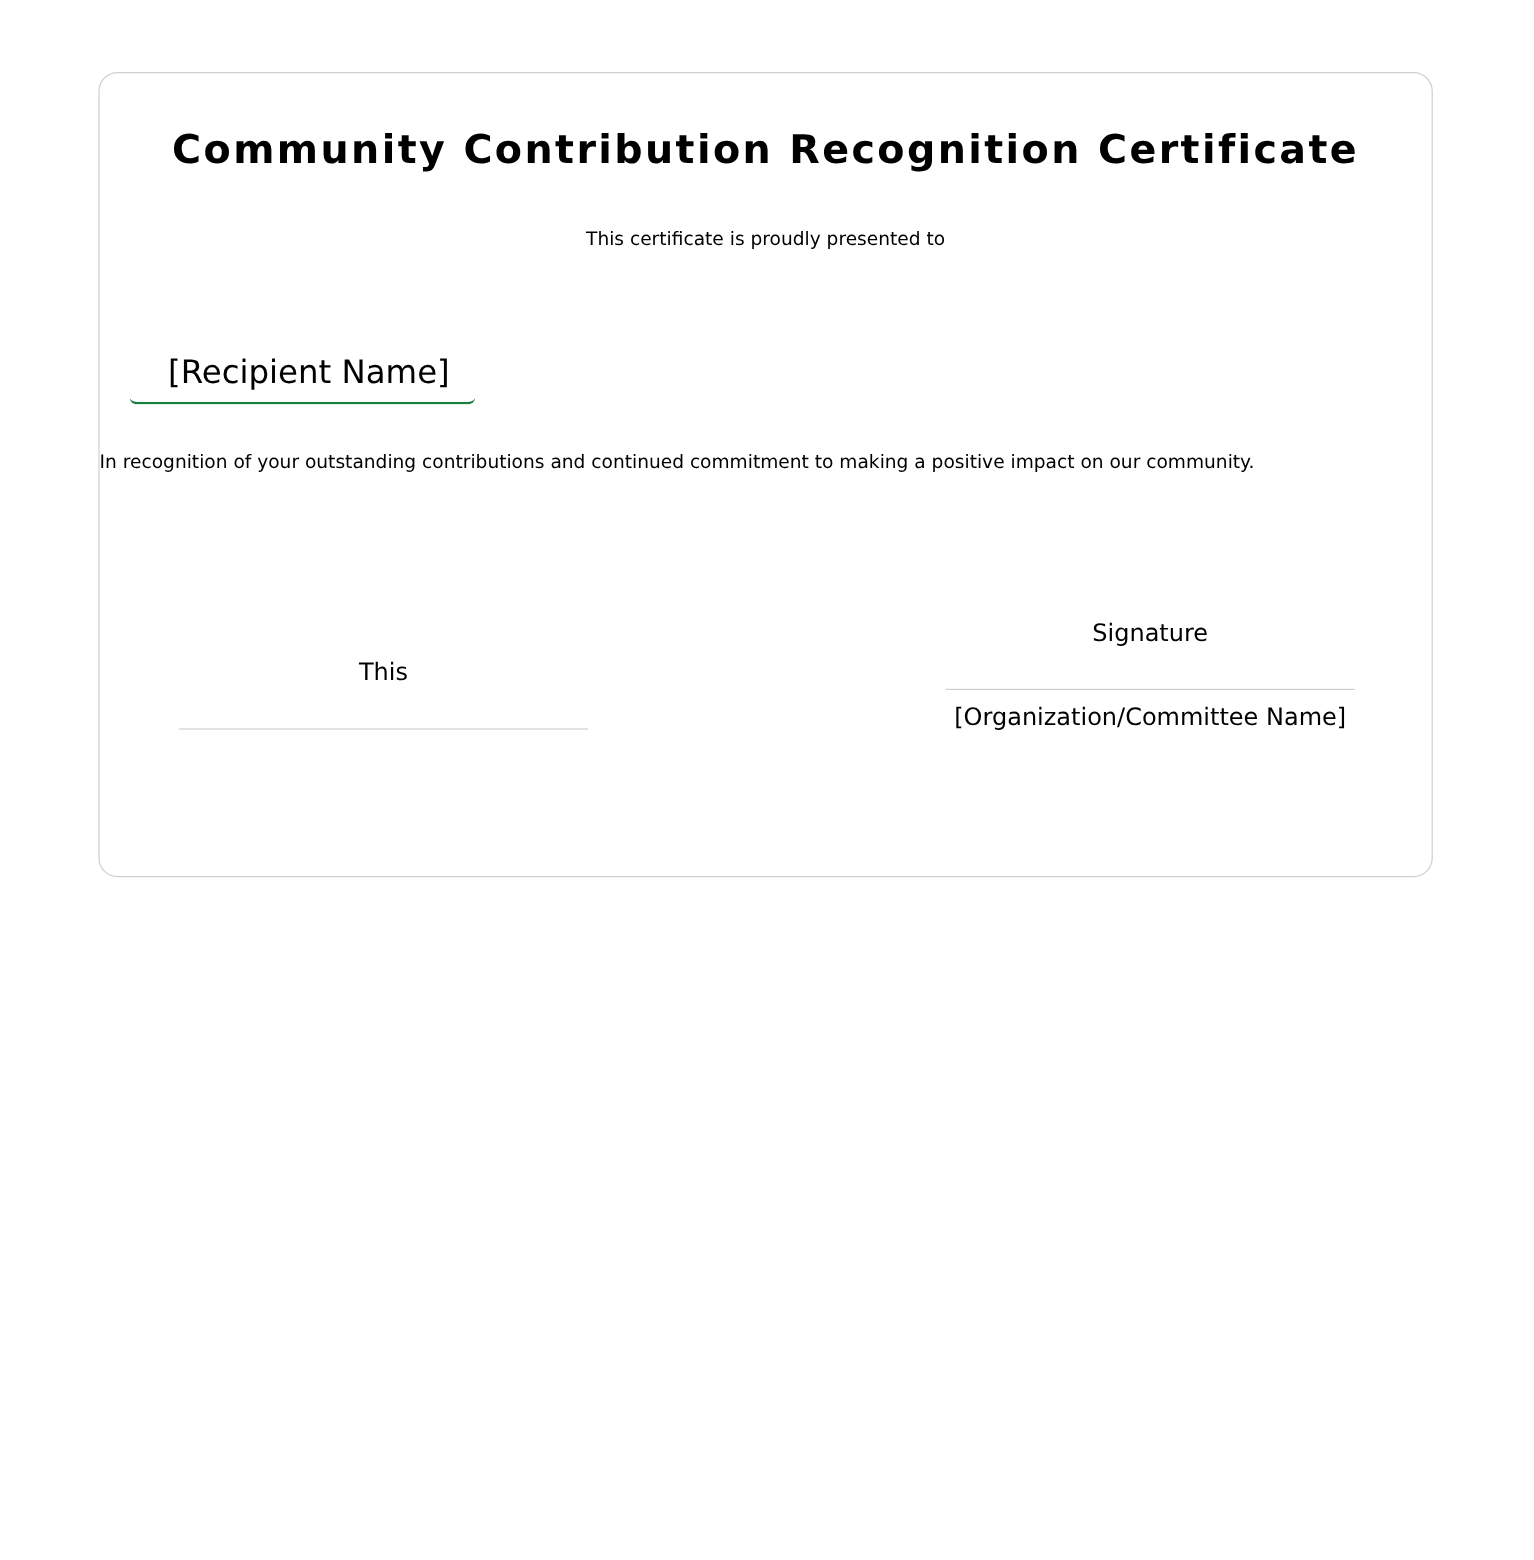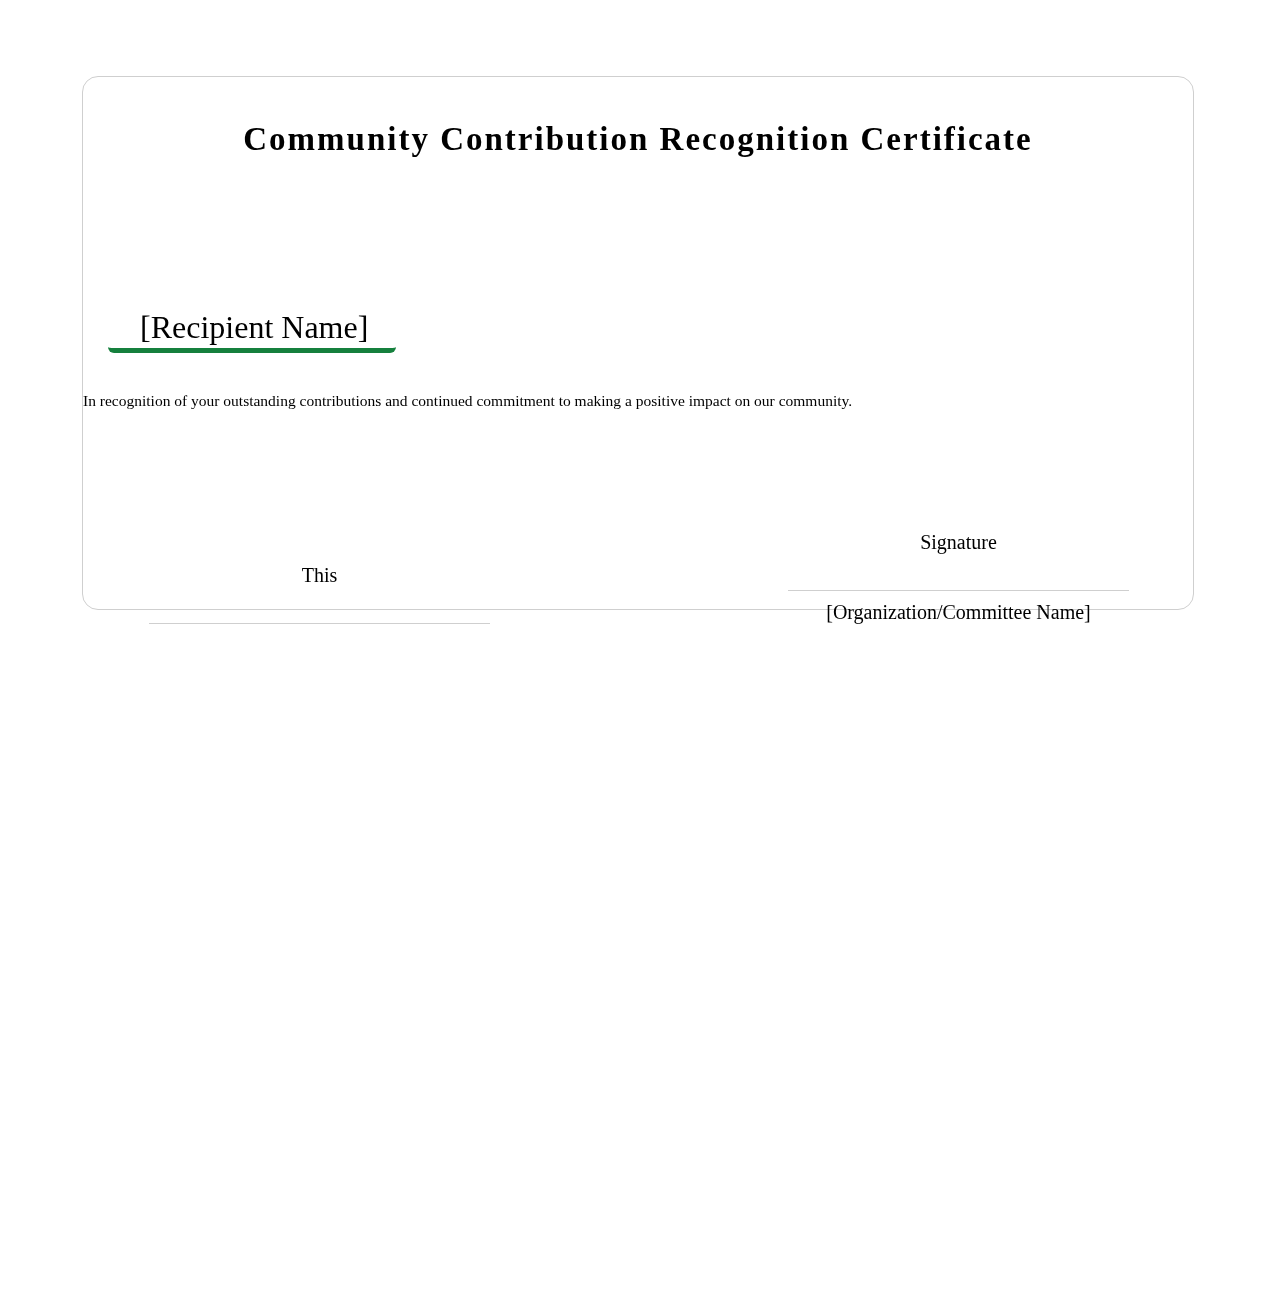--- a/index.html
+++ b/index.html
@@ -1,49 +1,50 @@
 <!DOCTYPE html>
 <html><head>
   <meta charset="utf-8">
   <style>
     html, body { margin: 0; padding: 0; background: #ffffff; }
     body { width: 1278px; height: 1300px; position: relative; font-family: "DejaVu Sans", sans-serif; color: #000; }
     .card {
-      position: absolute; left: 82px; top: 76px; width: 1112px; height: 534px;
-      border: 1px solid #cfcfcf; border-radius: 16px; box-sizing: border-box; background: #fff; font-family: Liberation Serif, serif;
+      position: absolute; left: 82px; top: 60px; width: 1112px; height: 671px;
+      border: 1px solid #cfcfcf; border-radius: 16px; box-sizing: border-box; background: #fff;
     }
     .title {
       position: absolute; left: 0; right: 0; top: 44px; text-align: center;
       font-size: 33px; font-weight: bold; letter-spacing: 2px; margin: 0;
     }
     .subtitle {
       position: absolute; left: 0; right: 0; top: 129px; text-align: center; font-size: 15.5px;
     }
     .recipient {
       position: absolute; left: 25px; top: 224px; width: 288px; height: 52px;
-      border-bottom: 5px solid #15803d; border-radius: 0 0 6px 6px; box-sizing: border-box;
-      font-size: 32px; padding-left: 32px; line-height: 52px; outline: none;
+      border-bottom: 2px solid #15803d; border-radius: 0 0 6px 6px; box-sizing: border-box;
+      font-size: 27px; padding-left: 32px; line-height: 52px; outline: none;
     }
     .body-text {
       position: absolute; left: 0; right: 0; text-align: left; font-size: 15.5px;
     }
     .t1 { top: 315px; }
     .t2 { top: 366px; }
     .sig-block { position: absolute; text-align: center; font-size: 20px; }
     .date-block { left: 66px; width: 341px; top: 487px; }
     .date-line { position: absolute; left: 0; right: 0; top: 59px; border-top: 1px solid #cfcfcf; }
     .sign-block { left: 705px; width: 341px; top: 454px; }
     .sign-line { position: absolute; left: 0; right: 0; top: 59px; border-top: 1px solid #cfcfcf; }
     .org { position: absolute; left: 0; right: 0; top: 70px; }
   </style>
 </head>
 <body>
 
 <div class="card">
   <h1 class="title">Community Contribution Recognition Certificate</h1>
+  <div class="subtitle">This certificate is proudly presented to</div>
   <div class="recipient" contenteditable="true" style="">[Recipient Name]</div>
   <div class="body-text t1">In recognition of your outstanding contributions and continued commitment to making a positive impact on our community.</div>
 
   <div class="sig-block date-block">
     <div>This</div>
     <div class="date-line"></div>
   </div>
 
   <div class="sig-block sign-block">
     <div>Signature</div>

